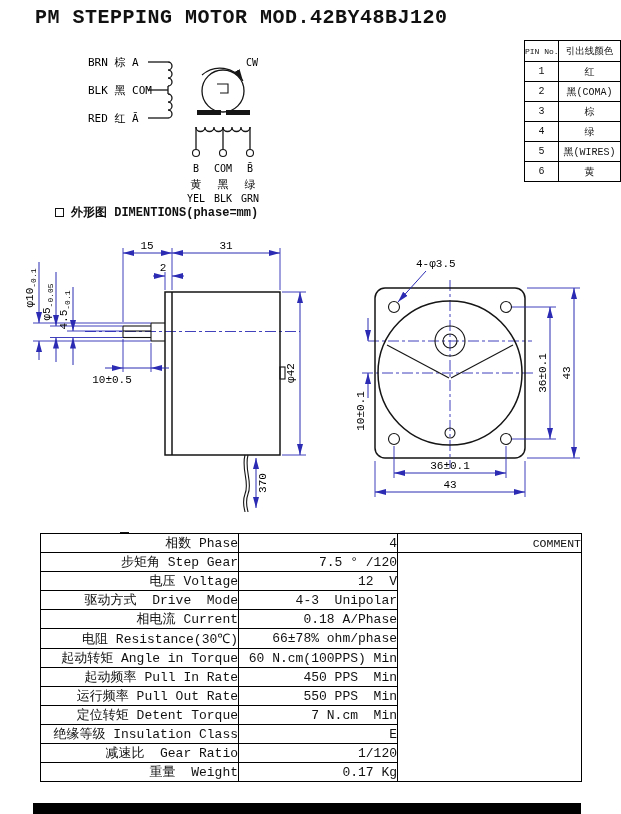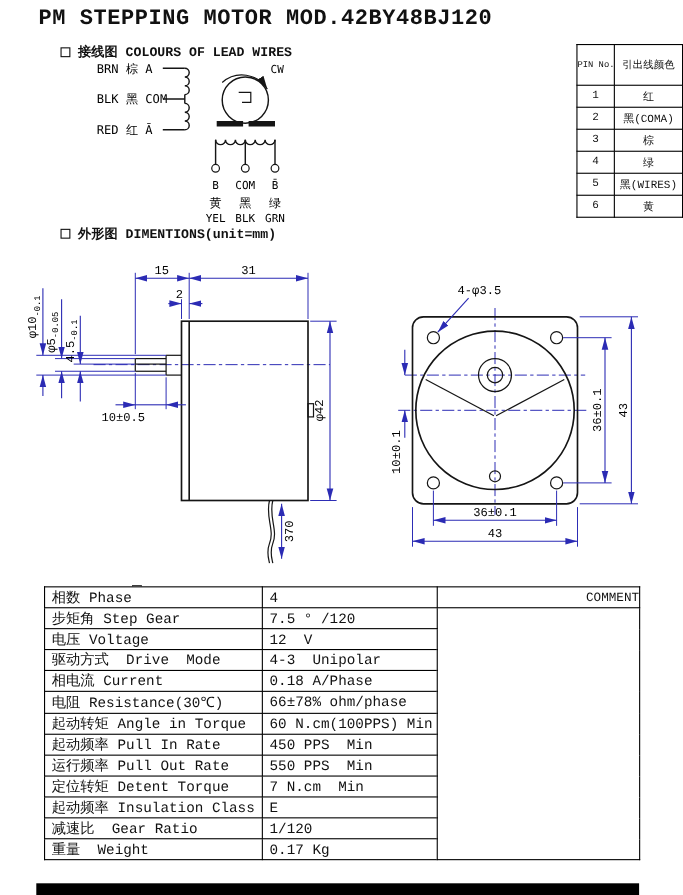--- a/index.html
+++ b/index.html
@@ -1,18 +1,18 @@
 <!DOCTYPE html>
 <html><head>
 <meta charset="utf-8">
 <style>
   * { margin:0; padding:0; box-sizing:border-box; }
   html,body { background:#fff; }
   body { font-family:"Liberation Mono","DejaVu Sans Mono",monospace; color:#111; }
-  .page { position:relative; width:621px; height:814px; background:#fff; overflow:hidden;border-radius:20px; }
+  .page { position:relative; width:621px; height:814px; background:#fff; overflow:hidden; }
 
   .title { position:absolute; left:35px; top:6px; font-size:20px; font-weight:bold;
            letter-spacing:0.5px; white-space:pre; font-family:"Liberation Mono",monospace; }
 
   .sec-label { position:absolute; display:flex; align-items:center; gap:7px;
                font-size:12px; font-weight:bold; white-space:pre; }
   .sec-label .cb { width:9px; height:9px; border:1.5px solid #111; display:inline-block; flex:0 0 auto; }
 
   svg { position:absolute; }
   .w  { stroke:#151515; stroke-width:1.3; fill:none; }
@@ -24,43 +24,39 @@
   .c  { stroke:#2b2bb4; stroke-width:0.9; fill:none; stroke-dasharray:11 3 3 3; }
   .dt { font-size:11px; fill:#000; font-family:"Liberation Mono","DejaVu Sans Mono",monospace; }
   .wt { font-size:11px; fill:#000; font-family:"DejaVu Sans Mono","Liberation Mono",monospace; }
   .wt2{ font-size:10px; fill:#000; font-family:"DejaVu Sans Mono","Liberation Mono",monospace; }
   .tol{ font-size:8px; }
 
   table { border-collapse:collapse; position:absolute; table-layout:fixed; background:#fff; }
   td,th { border:1px solid #000; font-weight:normal; white-space:pre; overflow:hidden; }
 
   .pin-table { left:524px; top:40px; width:96px; font-size:10px; }
-  .pin-table th { height:37px; text-align:center; }
+  .pin-table th { height:21px; text-align:center; }
   .pin-table .hp { font-size:8px; }
   .pin-table .hc { font-size:9.5px;margin-left:36px; }
   .pin-table td { height:20px; text-align:center; }
 
   .spec-table { left:40px; top:533px; width:541px; font-size:13px; }
-  .spec-table td { height:19px; padding:0 0 0 6px; text-align:left; vertical-align:middle; }
+  .spec-table td { height:19px; padding:0 0 0 6px; text-align:right; vertical-align:middle; }
   .spec-table td.c3h { text-align:right; padding:0; font-size:11.5px; }
   .spec-table td.c3b { border-top:none; }
 
   .bottom-bar { position:absolute; left:33px; top:803px; width:548px; height:11px; background:#000; }
 </style>
 </head>
 <body>
 
 <div class="page">
 
   <div class="title">PM STEPPING MOTOR MOD.42BY48BJ120</div>
 
-  <div class="sec-label" style="left:55px; top:39px;">
-    <span class="cb"></span>
-    <span>接线图 COLOURS OF LEAD WIRES</span>
-  </div>
 
   <svg style="left:0; top:50px;" width="330" height="160" viewBox="0 50 330 160">
     <defs>
       <marker id="arK" viewBox="0 0 11 8" markerWidth="11" markerHeight="8" refX="11" refY="4" orient="auto-start-reverse">
         <path d="M0,1 L11,4 L0,7 z" fill="#151515"></path>
       </marker>
     </defs>
 
     <g>
       <text class="wt" x="88" y="66">BRN 棕 A</text>
@@ -141,21 +137,21 @@
         </tr>
     <tr>
           <td>6</td>
           <td>黄</td>
         </tr>
   </tbody>
     </table>
 
   <div class="sec-label" style="left:55px; top:204px;">
     <span class="cb"></span>
-    <span>外形图 DIMENTIONS(unit=mm)</span>
+    <span>外形图 DIMENTIONS(phase=mm)</span>
   </div>
 
   <svg style="left:0; top:225px;" width="621" height="295" viewBox="0 225 621 295">
     <defs>
       <marker id="arB" viewBox="0 0 11 8" markerWidth="11" markerHeight="8" refX="11" refY="4" orient="auto-start-reverse">
         <path d="M0,1 L11,4 L0,7 z" fill="#2b2bb4"></path>
       </marker>
     </defs>
 
     <g>
@@ -333,21 +329,21 @@
         </tr>
     <tr>
           <td>运行频率 Pull Out Rate</td>
           <td>550 PPS  Min</td>
         </tr>
     <tr>
           <td>定位转矩 Detent Torque</td>
           <td>7 N.cm  Min</td>
         </tr>
     <tr>
-          <td>起动频率 Insulation Class</td>
+          <td>绝缘等级 Insulation Class</td>
           <td>E</td>
         </tr>
     <tr>
           <td>减速比  Gear Ratio</td>
           <td>1/120</td>
         </tr>
     <tr>
           <td>重量  Weight</td>
           <td>0.17 Kg</td>
         </tr>

